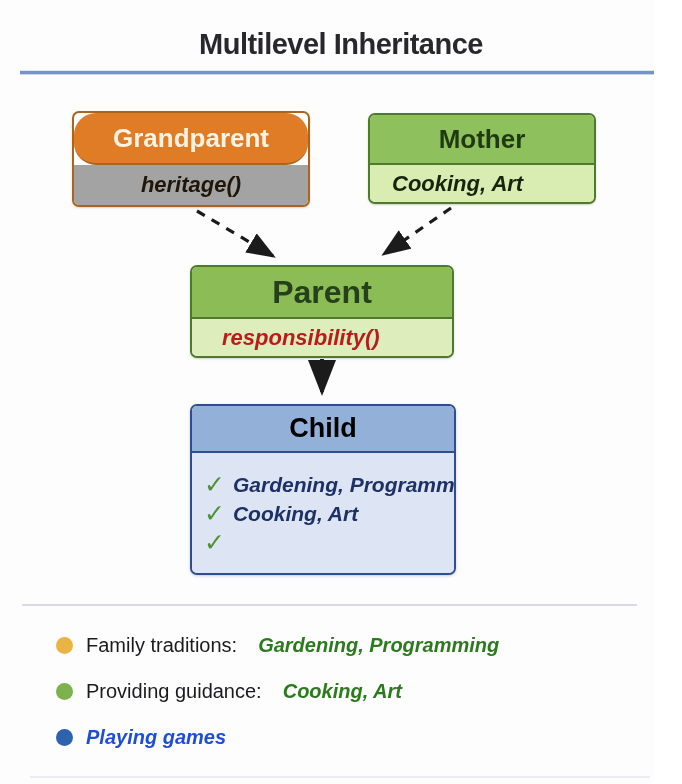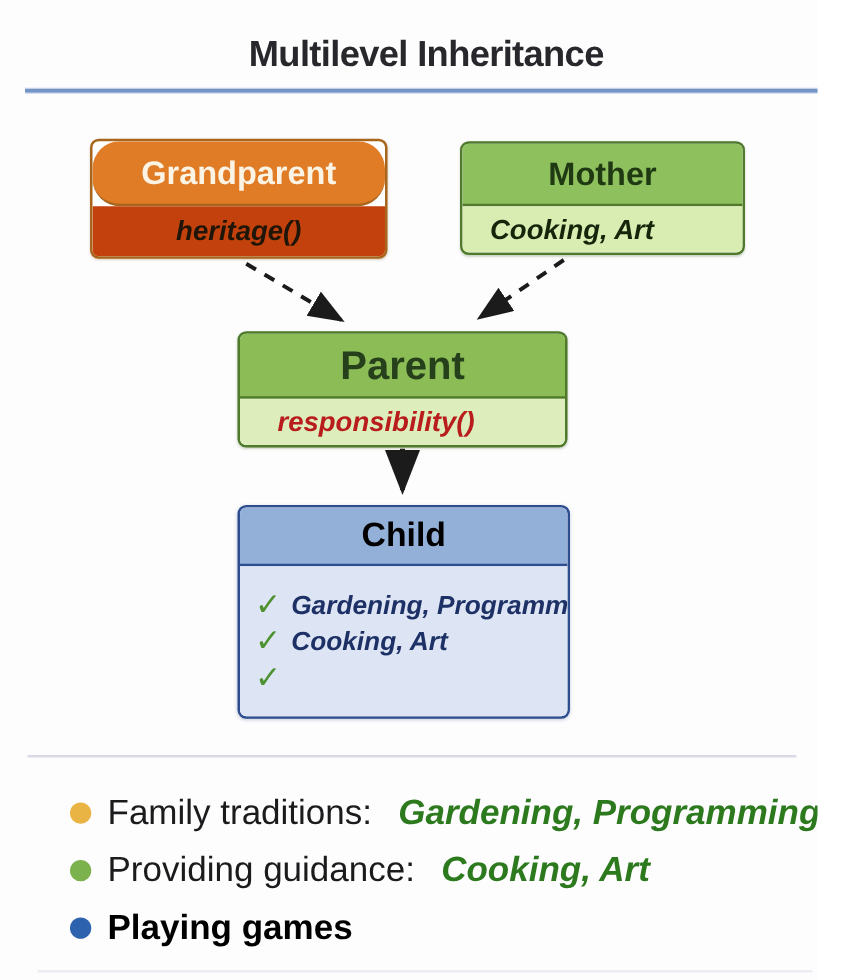--- a/index.html
+++ b/index.html
@@ -43,21 +43,21 @@
     display: flex; align-items: center; justify-content: center;
     font-weight: bold;
   }
   .node .bod {
     display: flex; align-items: center;
     font-style: italic;
   }
 
   .node-grandparent { left: 72px; top: 111px; width: 238px; height: 96px; border: 2px solid #a8651c; box-shadow: 0 1px 2px rgba(120,80,20,.25); }
   .node-grandparent .hdr { height: 52px; background: #e07b26; border-bottom: 2px solid #a8651c; color: #fbf4e4; font-size: 26px; border-radius: 22px; }
-  .node-grandparent .bod { height: 40px; background: #c2410c; color: #1f1508; font-size: 22px; font-weight: bold; justify-content: center; }
+  .node-grandparent .bod { height: 40px; background: #a3a3a3; color: #1f1508; font-size: 22px; font-weight: bold; justify-content: center; }
 
   .node-mother { left: 348px; top: 113px; width: 228px; height: 91px; border: 2px solid #4f7a2b; box-shadow: 0 1px 2px rgba(60,90,30,.25); margin-left: 20px; }
   .node-mother .hdr { height: 50px; background: #8fc05e; border-bottom: 2px solid #4f7a2b; color: #1f3a12; font-size: 26px; }
   .node-mother .bod { height: 37px; background: #d9ecb2; color: #14250a; font-size: 22px; font-weight: bold; padding-left: 22px; }
 
   .node-parent { left: 190px; top: 265px; width: 264px; height: 93px; border: 2px solid #4f7a2b; box-shadow: 0 1px 2px rgba(60,90,30,.25); }
   .node-parent .hdr { height: 52px; background: #8bbc55; border-bottom: 2px solid #4f7a2b; color: #25401a; font-size: 32px; }
   .node-parent .bod { height: 37px; background: #ddeebc; color: #b91c1c; font-size: 22px; font-weight: bold; padding-left: 30px; }
 
   .node-child { left: 190px; top: 404px; width: 266px; height: 171px; border: 2px solid #2e4e8f; box-shadow: 0 1px 3px rgba(40,60,110,.25); }
@@ -94,38 +94,38 @@
   }
   .legend-rule-bottom {
     position: absolute;
     top: 776px; left: 30px; width: 620px; height: 2px;
     background: #edecf3;
   }
   .legend-item {
     position: absolute;
     left: 56px;
     display: flex; align-items: center; gap: 13px;
-    font-size: 28px; color: #1b1b1d;
+    font-size: 20px; color: #1b1b1d;
     white-space: nowrap;
   }
   .legend-item-1 { top: 634px; }
   .legend-item-2 { top: 680px; justify-content: space-between; }
   .legend-item-3 { top: 726px; }
   .legend-dot {
     width: 17px; height: 17px; border-radius: 50%;
     flex: 0 0 auto;
   }
   .legend-label { font-weight: 500; }
   .legend-value {
     font-style: italic; font-weight: bold;
     color: #2c7a1d; margin-left: 8px;
   }
   .legend-label-navy {
-    font-weight: bold;
-    color: #000000;
+    font-style: italic; font-weight: bold;
+    color: #1d4ed8;
   }
 </style>
 </head>
 <body>
 
 <div class="canvas">
 
   <div class="page-title">Multilevel Inheritance</div>
   <div class="title-rule"></div>
 

